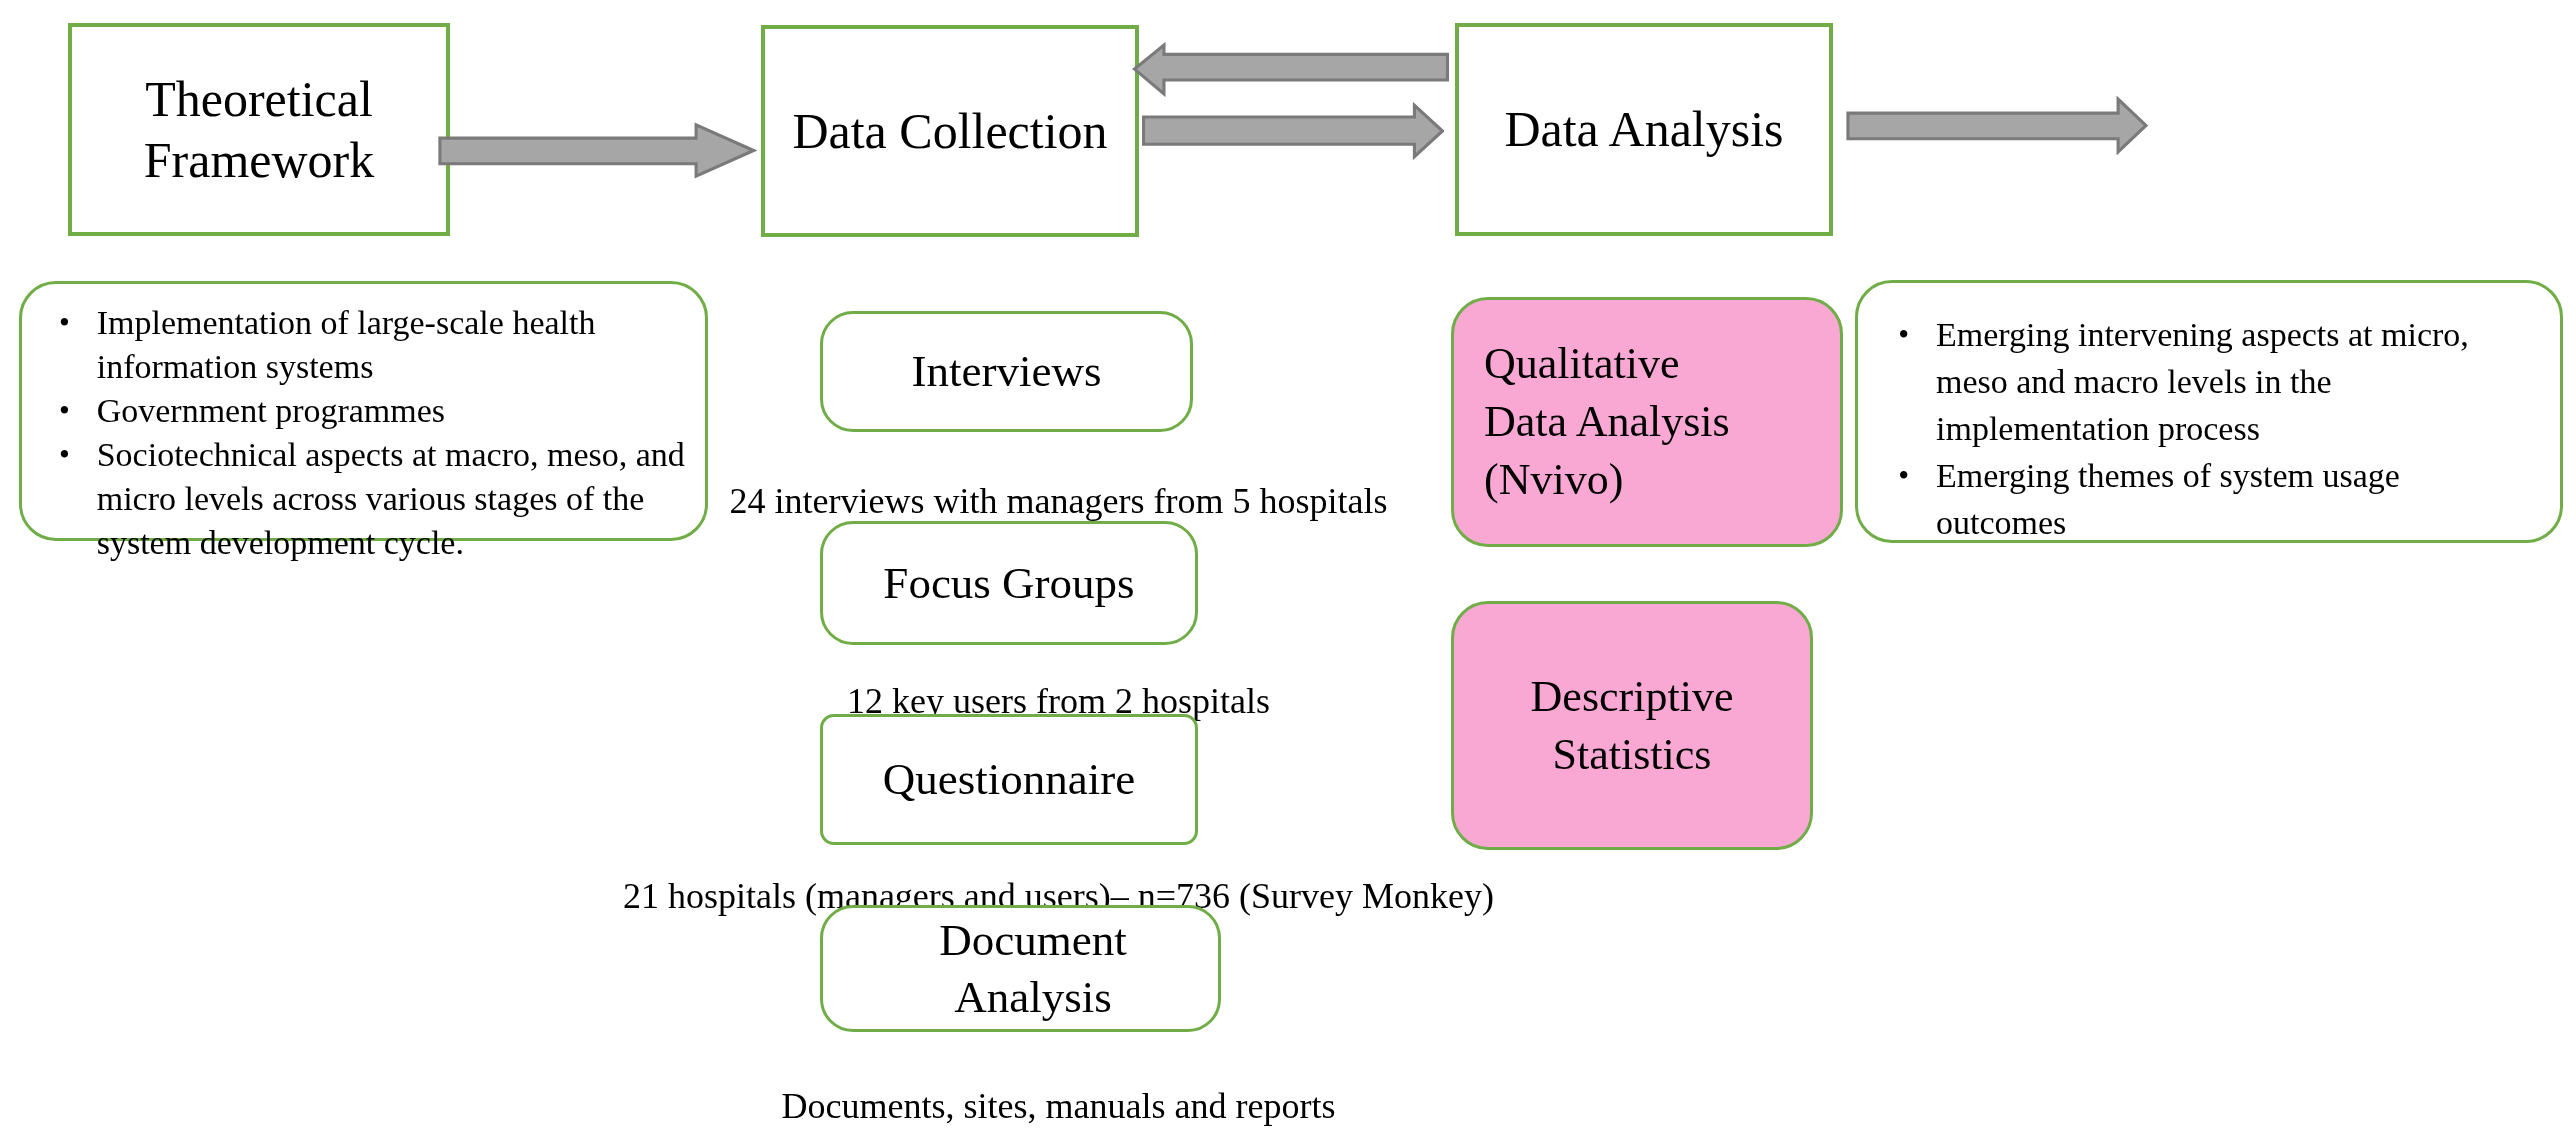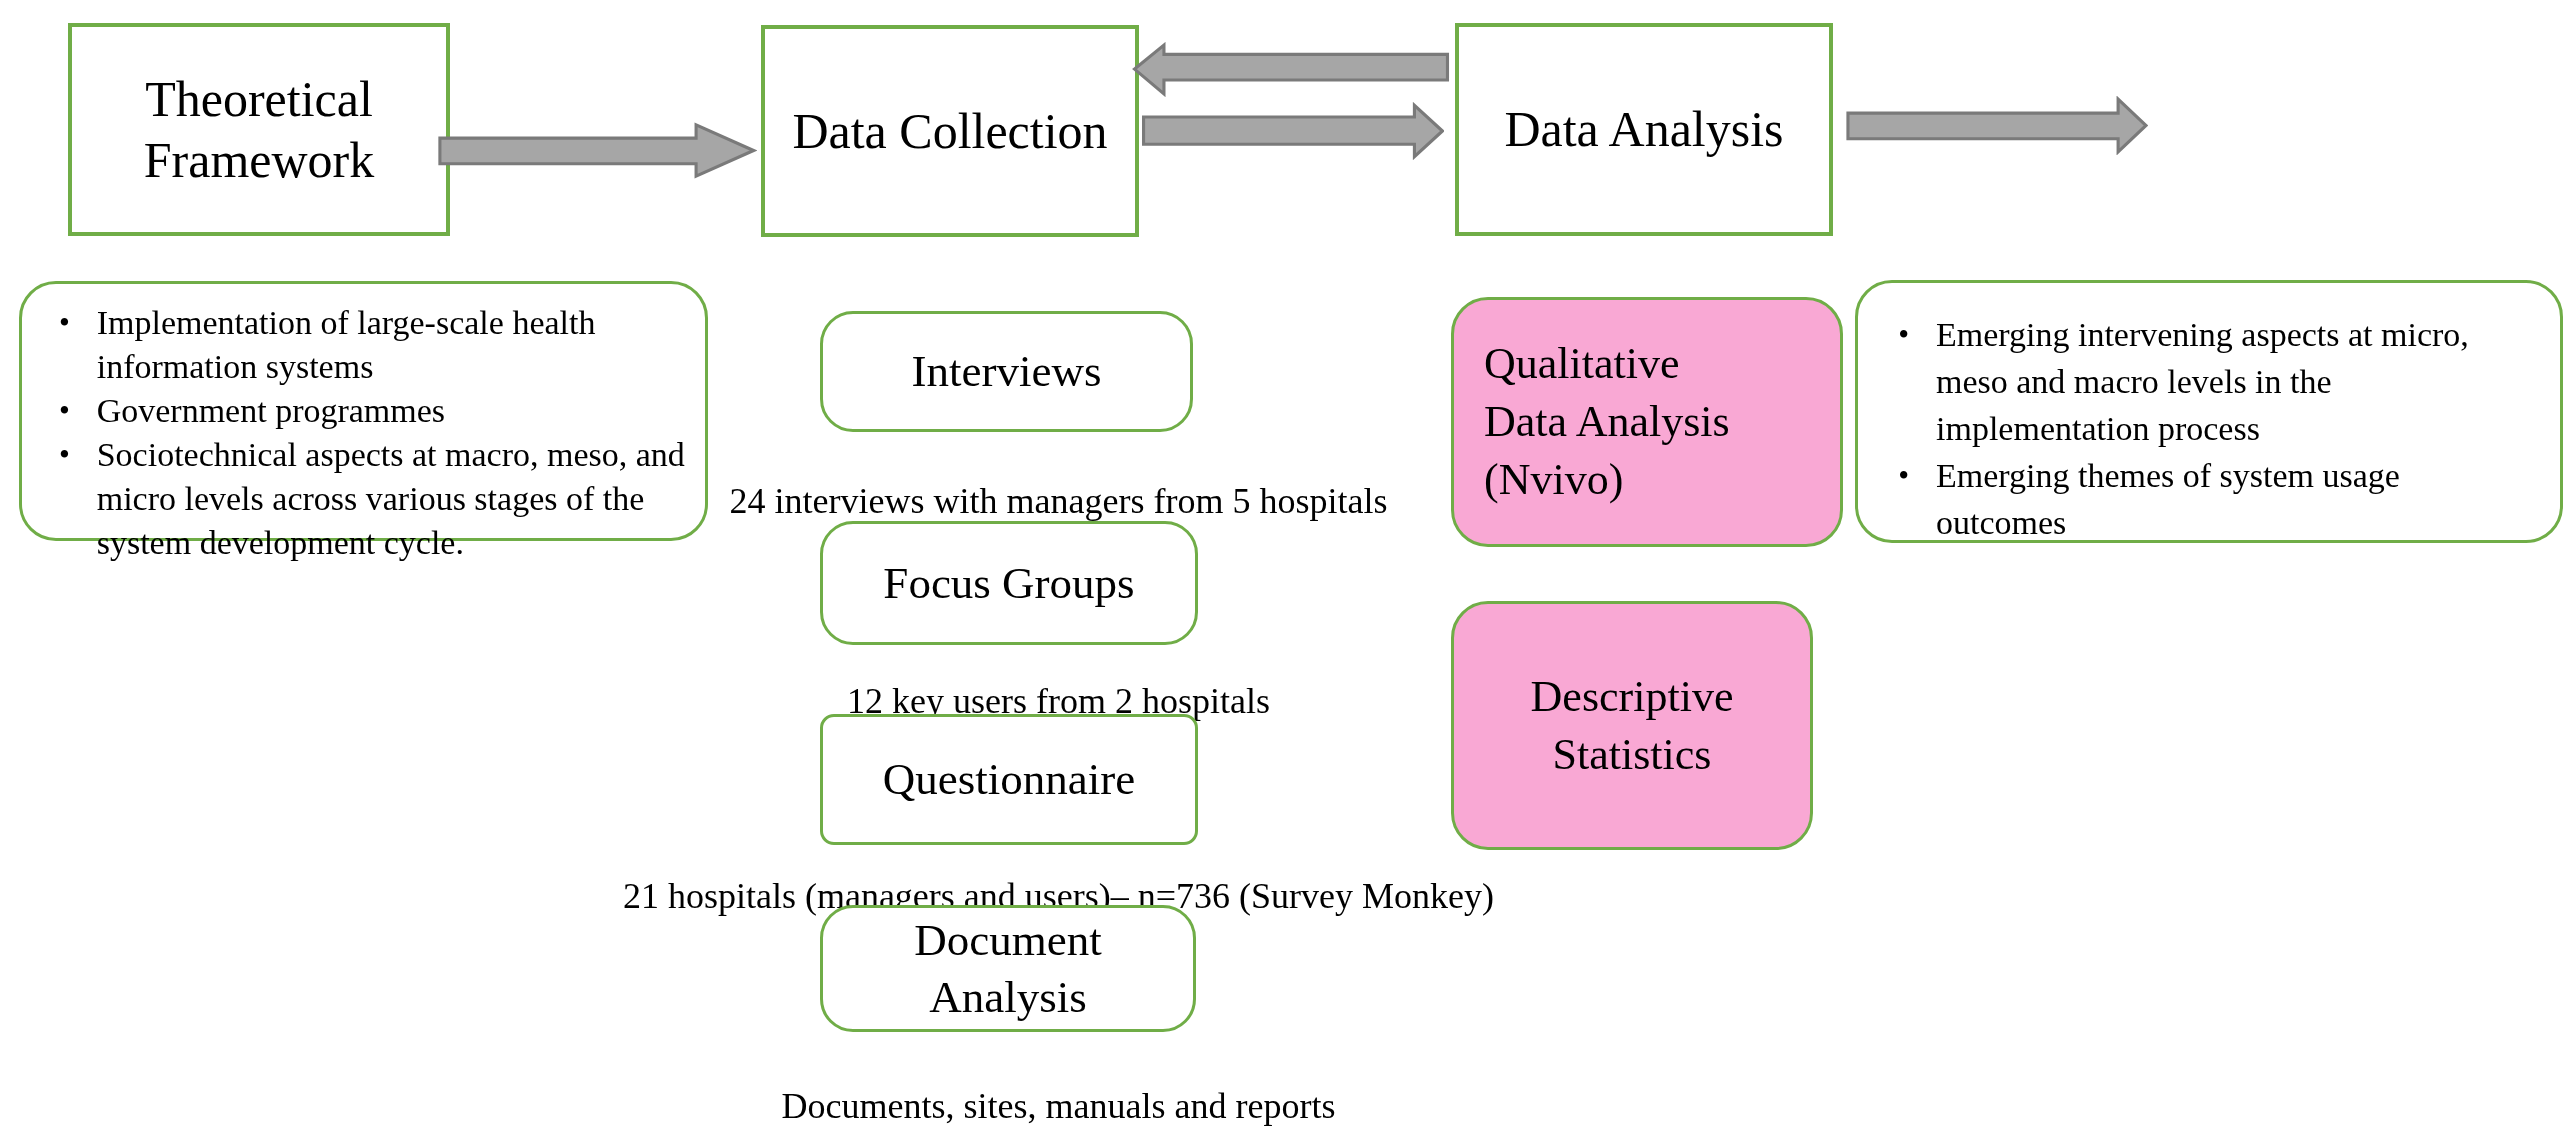--- a/index.html
+++ b/index.html
@@ -66,21 +66,21 @@
     border:3.9px solid #70AD47;
     border-radius:33px;
     background:#fff;
     display:flex;align-items:center;justify-content:center;
     text-align:center;
     font-size:45px;line-height:1.25;
   }
   #method-interviews{left:820px;top:311px;width:367px;height:115px;}
   #method-focus{left:820px;top:514px;width:372px;height:118px;margin-top:7px;}
   #method-quest{left:820px;top:714px;width:372px;height:125px;border-radius:14px;}
-  #method-doc{left:820px;top:905px;width:370px;height:121px;}
+  #method-doc{left:820px;top:905px;width:370px;height:121px;padding-left:25px;}
   #method-doc .method-label{max-width:233px;}
 
   
   .caption{
     position:absolute;
     left:545px;width:1027px;
     text-align:center;
     font-size:36px;line-height:1.1;margin-top:24px;
   }
   #caption-interviews{top:458px;}

